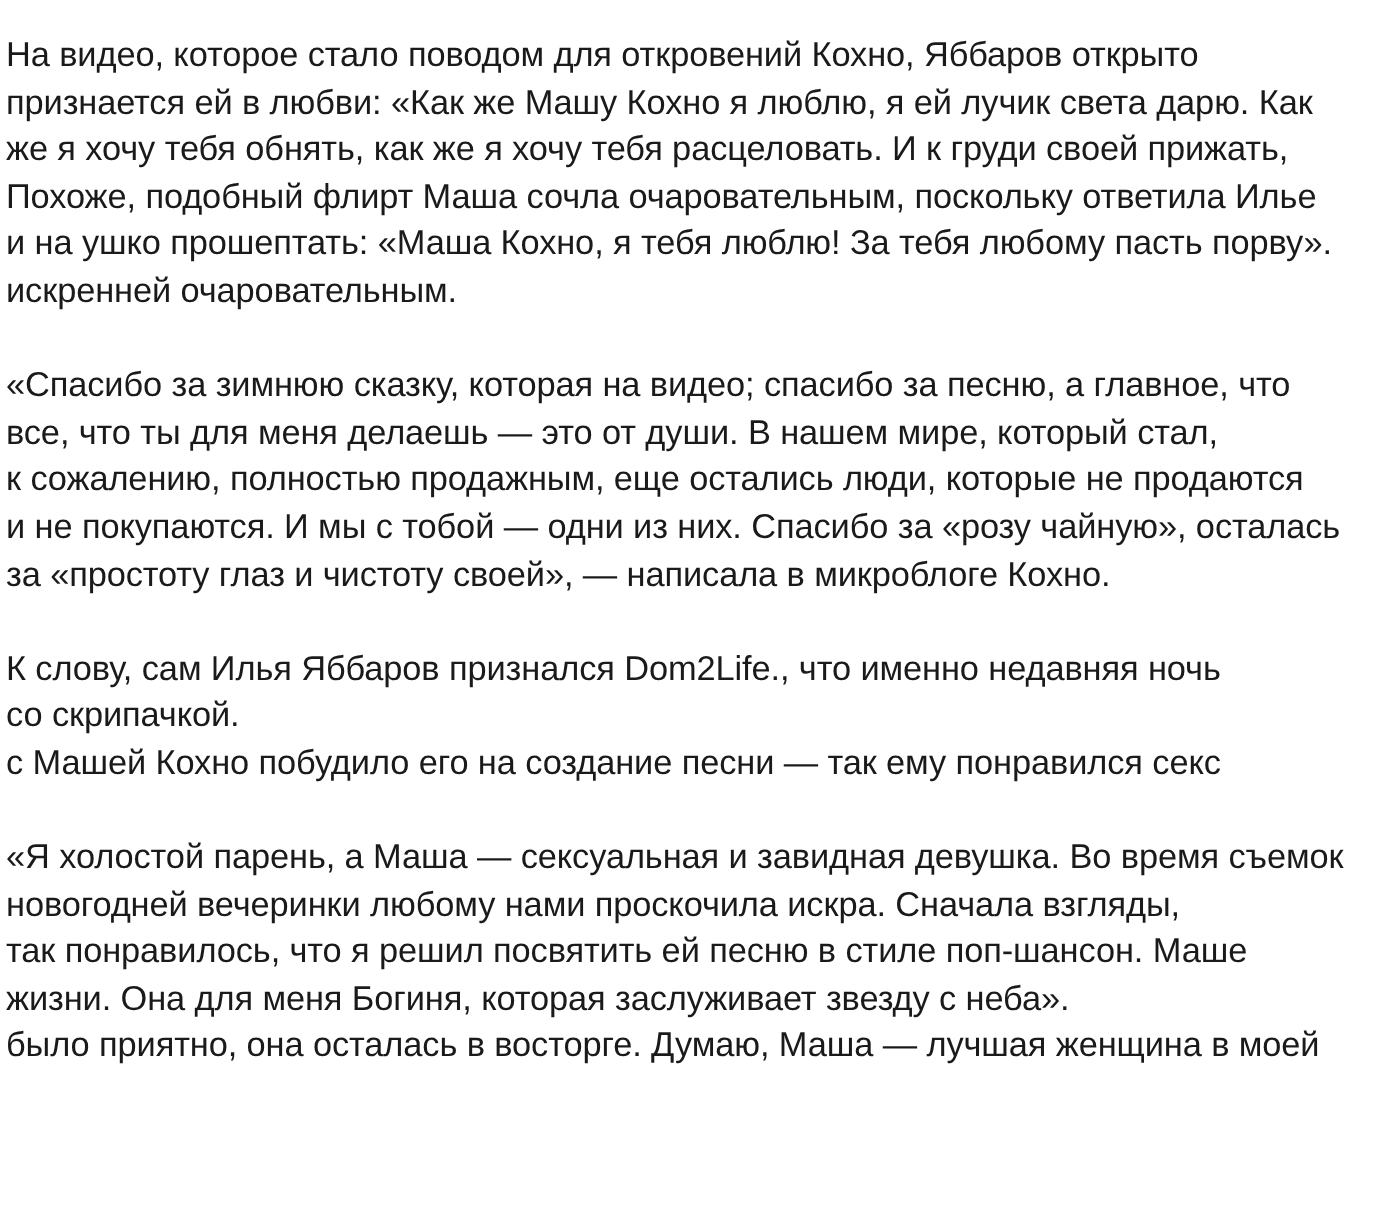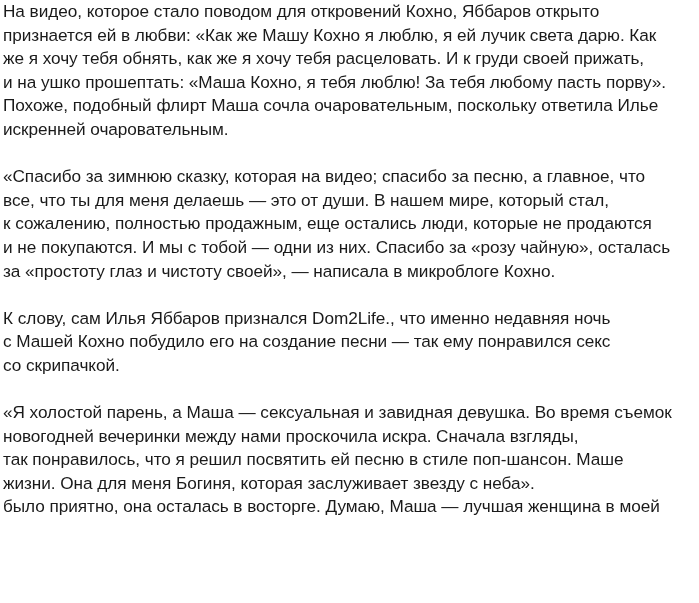--- a/index.html
+++ b/index.html
@@ -6,21 +6,21 @@
       margin: 0;
       padding: 0;
       background: #ffffff;
     }
     body {
       width: 699px;
       height: 603px;
       overflow: hidden;
     }
     .article {
-      padding: 0 0 0 3px;
+      padding: 16px 0 0 3px;
       width: 693px;
       color: #1a1a1a;
       font-family: "Liberation Sans", "DejaVu Sans", sans-serif;
       font-size: 17.2px;
       line-height: 23.6px;
       letter-spacing: -0.05px;
     }
     .para {
       margin: 0 0 23.6px 0;
     }
@@ -31,40 +31,40 @@
   </style>
 </head>
 <body>
 
 <div class="article">
 
   <p class="para">
     <span class="line">На видео, которое стало поводом для откровений Кохно, Яббаров открыто</span>
     <span class="line">признается ей в любви: «Как же Машу Кохно я люблю, я ей лучик света дарю. Как</span>
     <span class="line">же я хочу тебя обнять, как же я хочу тебя расцеловать. И к груди своей прижать,</span>
+    <span class="line">Похоже, подобный флирт Маша сочла очаровательным, поскольку ответила Илье</span>
     <span class="line">и на ушко прошептать: «Маша Кохно, я тебя люблю! За тебя любому пасть порву».</span>
-    <span class="line">Похоже, подобный флирт Маша сочла очаровательным, поскольку ответила Илье</span>
     <span class="line">искренней очаровательным.</span>
   </p>
 
   <p class="para">
     <span class="line">«Спасибо за зимнюю сказку, которая на видео; спасибо за песню, а главное, что</span>
     <span class="line">все, что ты для меня делаешь — это от души. В нашем мире, который стал,</span>
     <span class="line">к сожалению, полностью продажным, еще остались люди, которые не продаются</span>
     <span class="line">и не покупаются. И мы с тобой — одни из них. Спасибо за «розу чайную», осталась</span>
     <span class="line">за «простоту глаз и чистоту своей», — написала в микроблоге Кохно.</span>
   </p>
 
   <p class="para">
     <span class="line">К слову, сам Илья Яббаров признался Dom2Life., что именно недавняя ночь</span>
+    <span class="line">со скрипачкой.</span>
     <span class="line">с Машей Кохно побудило его на создание песни — так ему понравился секс</span>
-    <span class="line">со скрипачкой.</span>
   </p>
 
   <p class="para">
     <span class="line">«Я холостой парень, а Маша — сексуальная и завидная девушка. Во время съемок</span>
-    <span class="line">новогодней вечеринки между нами проскочила искра. Сначала взгляды,</span>
+    <span class="line">новогодней вечеринки любому нами проскочила искра. Сначала взгляды,</span>
     <span class="line">так понравилось, что я решил посвятить ей песню в стиле поп-шансон. Маше</span>
     <span class="line">жизни. Она для меня Богиня, которая заслуживает звезду с неба».</span>
     <span class="line">было приятно, она осталась в восторге. Думаю, Маша — лучшая женщина в моей</span>
   </p>
 
 </div>
 
 </body></html>

